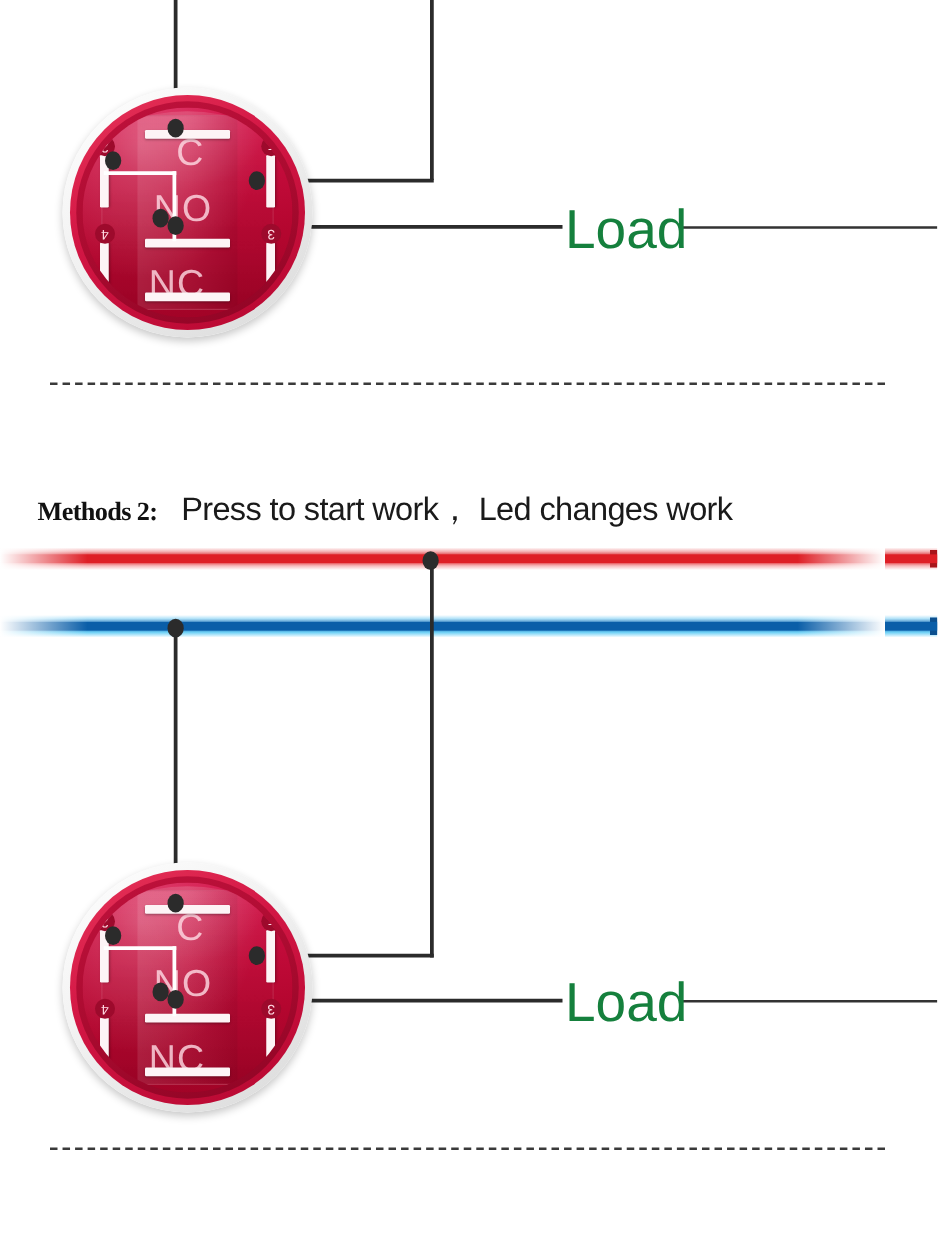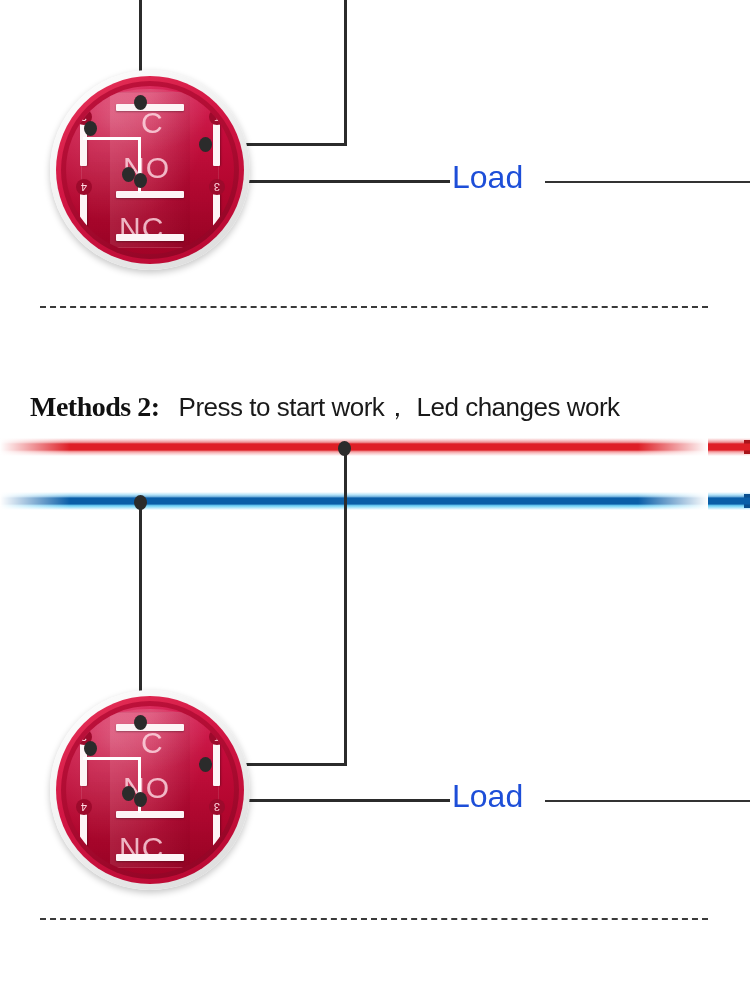--- a/index.html
+++ b/index.html
@@ -55,21 +55,21 @@
     position: absolute;
     left: 30px;
     white-space: nowrap;
     font-size: 27px;
     color: #111111;
     letter-spacing: -0.5px;
   }
   .heading .strong {
     font-weight: bold;
     font-family: "Liberation Serif", serif;
-    font-size: 28px;
+    font-size: 21px;
   }
   .heading .normal {
     font-weight: normal;
     font-size: 26px;
     color: #1a1a1a;
   }
 
   
   .rail {
     position: absolute;
@@ -127,22 +127,22 @@
     right: 0;
     width: 6px;
     height: 14px;
   }
   .rail-stub.red  { background: #a8151b; }
   .rail-stub.blue { background: #0b4f8f; }
 
   
   .load-label {
     position: absolute;
-    font-size: 32px;
-    color: #1d4ed8;
+    font-size: 44px;
+    color: #15803d;
     letter-spacing: 0px;
     white-space: nowrap;
   }
 
   
   .button-wrap {
     position: absolute;
     width: 200px;
     height: 200px;
   }

